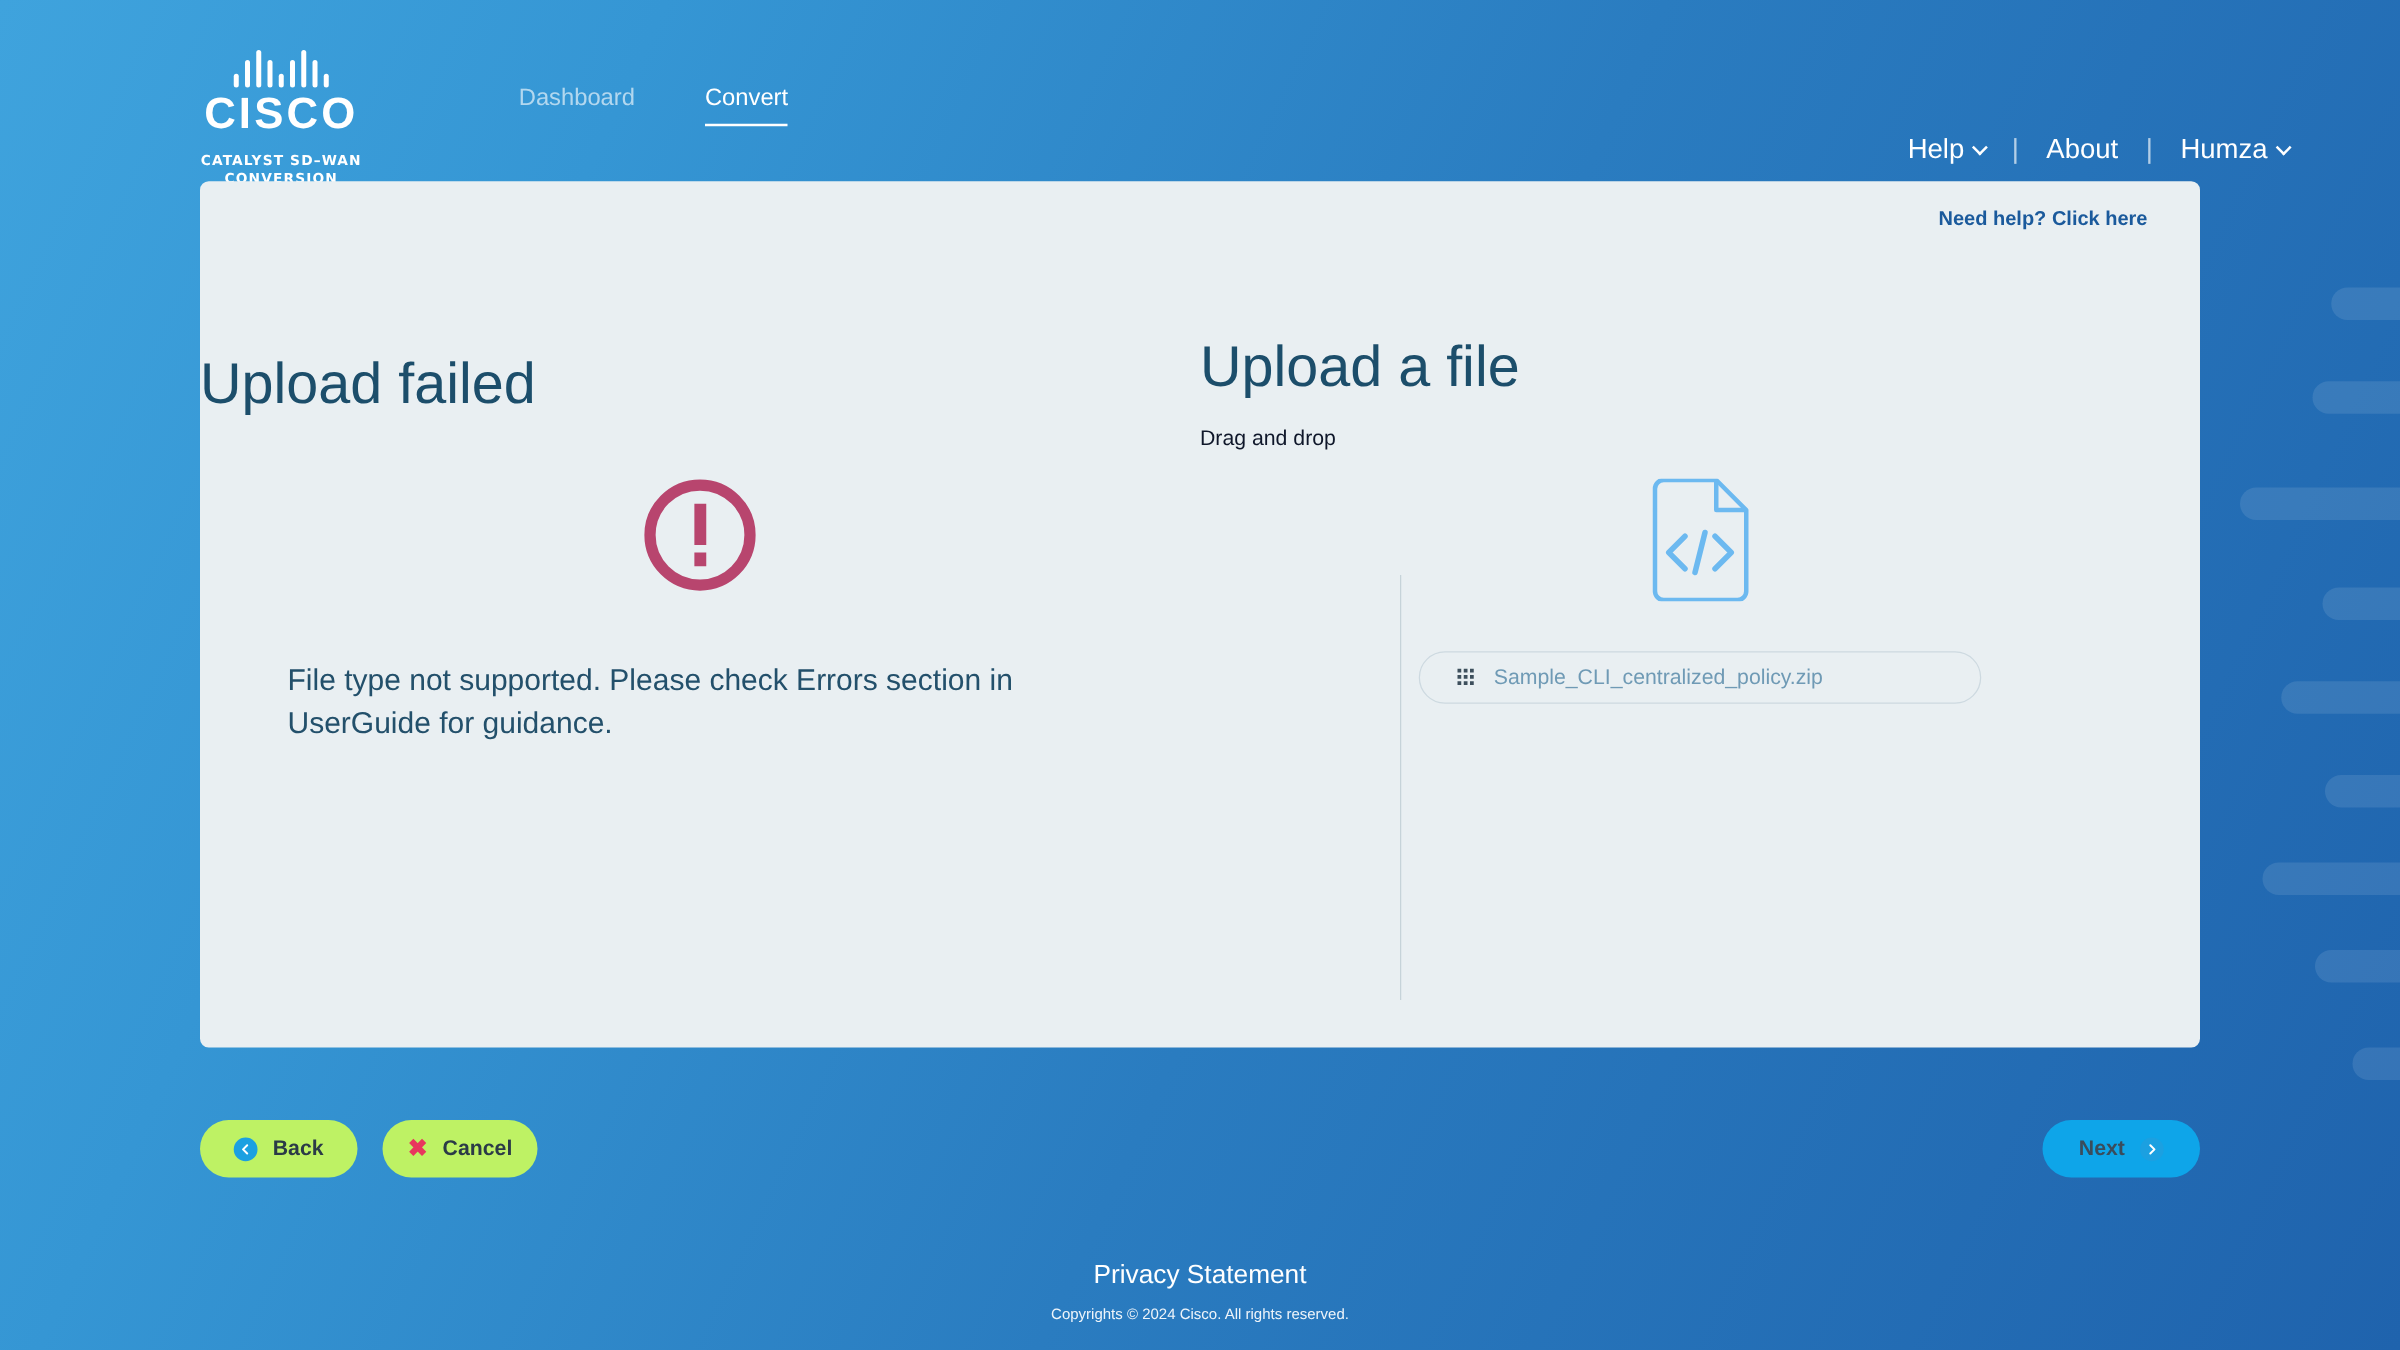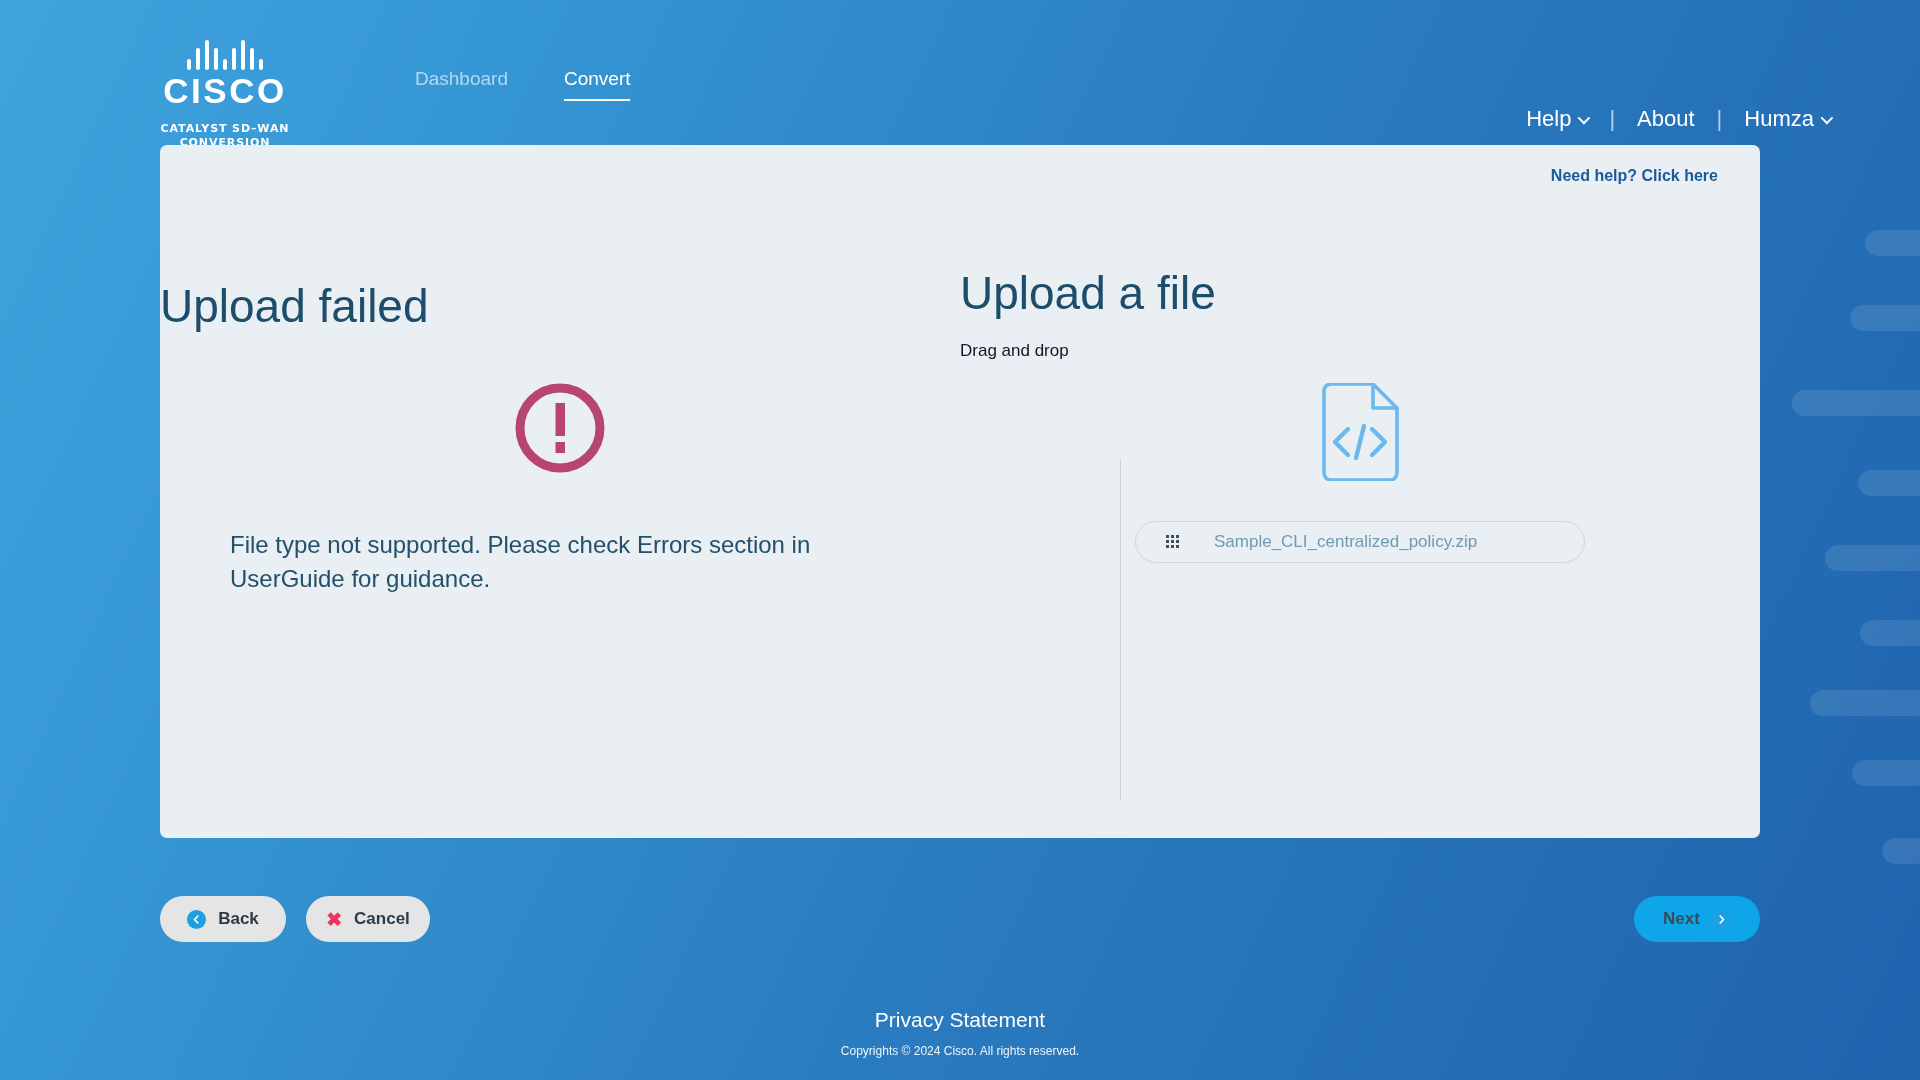--- a/index.html
+++ b/index.html
@@ -89,32 +89,32 @@
     margin: 52px auto 0; width: 660px;
     font-size: 24px; color: #23506b; line-height: 1.42;
   }
 
   #drag-text { margin-top: 22px; font-size: 17px; color: #0f172a; }
   #file-glyph { margin: 22px auto 0; width: 88px; height: 98px; display: block; }
 
   #file-chip {
     margin: 40px auto 0; width: 450px; height: 42px;
     border: 1px solid #cdd9e0; border-radius: 21px; background: transparent;
-    display: flex; align-items: center; padding-left: 30px; gap: 35px;
+    display: flex; align-items: center; padding-left: 30px; gap: 16px;
     cursor: pointer;
   }
   #grid-icon { display: grid; grid-template-columns: repeat(3, 3px); gap: 2px; }
   #grid-icon i { display: block; width: 3px; height: 3px; background: #3d4f5c; }
   #file-name { font-size: 17px; color: #6f9ab5; }
 
   
   #bottom-bar { position: absolute; left: 0; top: 880px; width: 1920px; height: 90px; }
 
   .pill-btn {
-    position: absolute; height: 46px; border-radius: 23px; background: #e5e5e5;
+    position: absolute; height: 46px; border-radius: 23px; background: #bef264;
     display: flex; align-items: center; justify-content: center; gap: 12px;
     font-size: 17px; font-weight: 700; color: #2b3b47; cursor: pointer;
     border: none; padding: 0 26px; font-family: "Liberation Sans", sans-serif;
   }
   #back-btn { left: 160px; top: 16px; width: 126px; }
   #cancel-btn { left: 306px; top: 16px; width: 124px; }
   #next-btn {
     right: 160px; top: 16px; width: 126px;
     background: #0ea5e9; color: #3a4c5c; cursor: default;
   }

